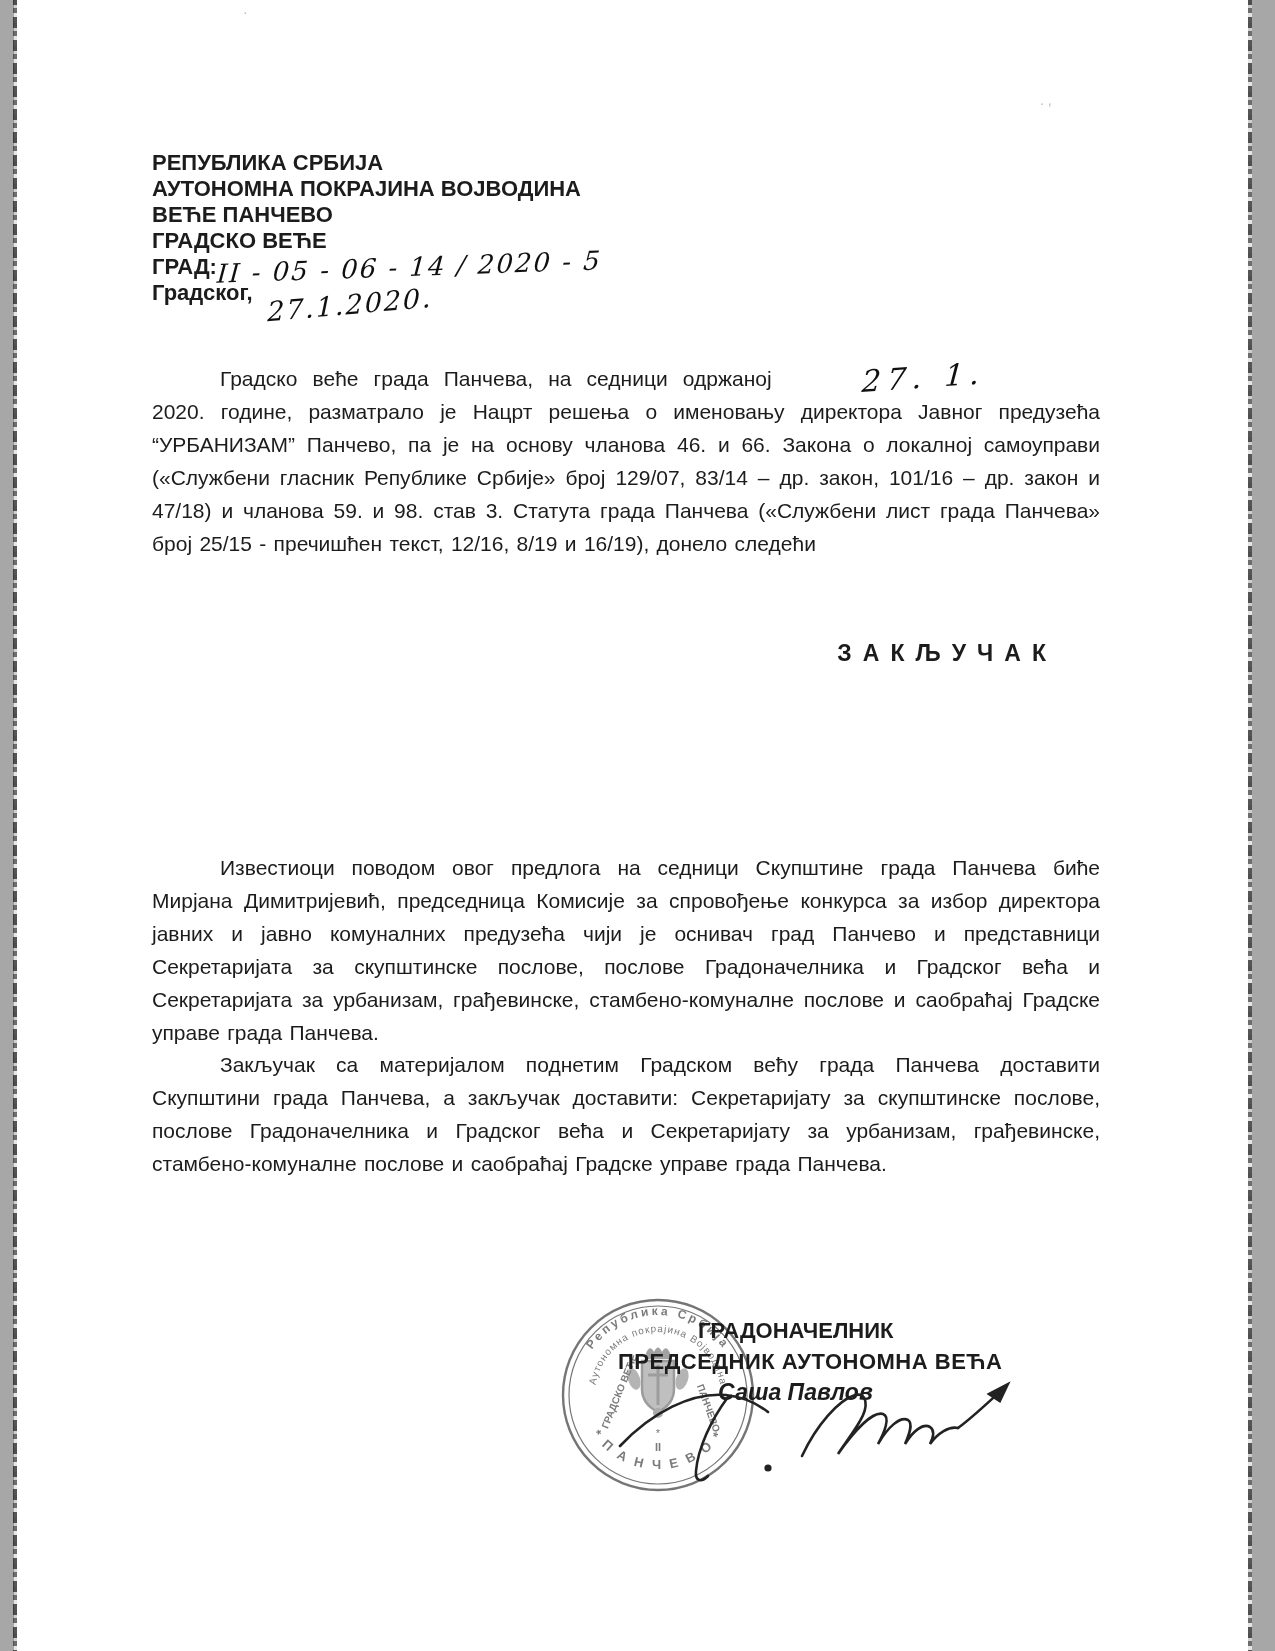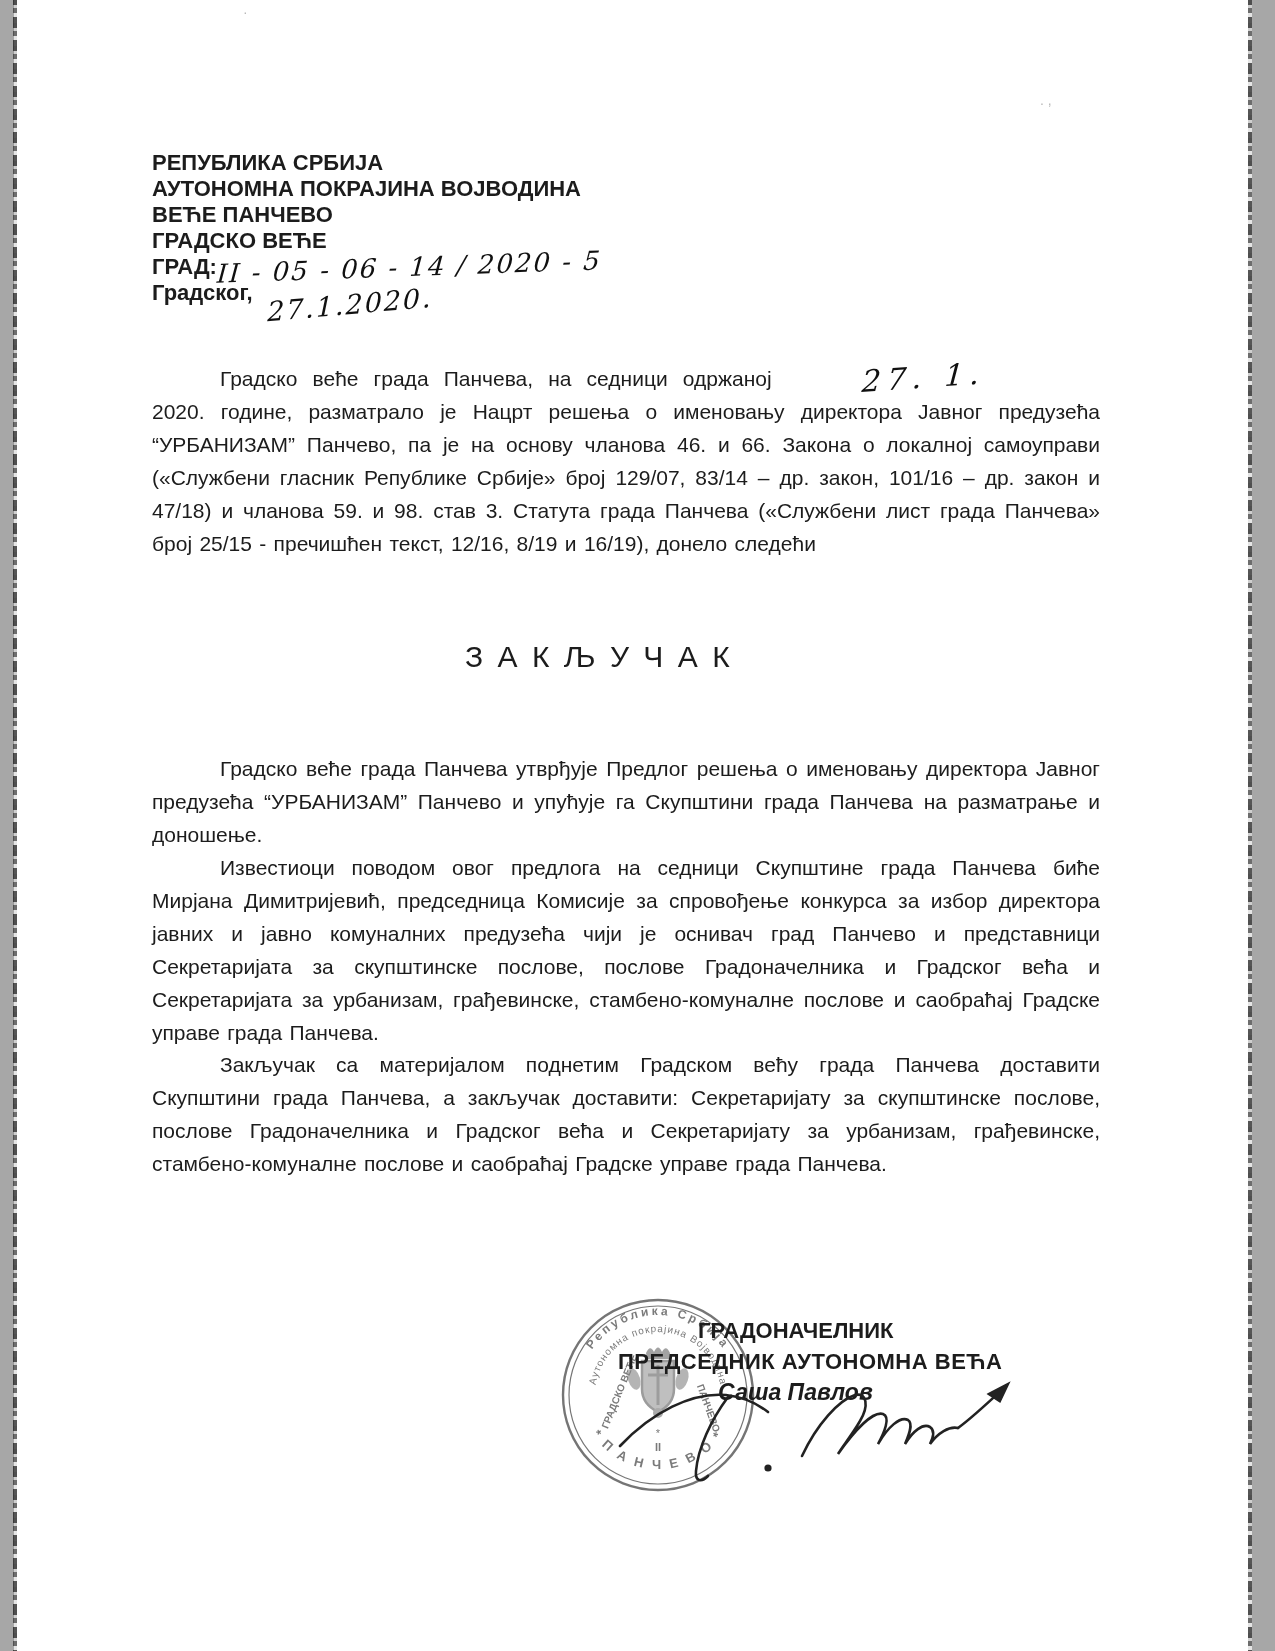--- a/index.html
+++ b/index.html
@@ -22,22 +22,22 @@
   .hdr{position:absolute;left:152px;top:150px;font-weight:bold;font-size:22px;line-height:26px;white-space:nowrap;}
   .hdr .row{height:26px;}
   .hand{font-family:"DejaVu Serif",serif;font-style:italic;font-weight:normal;color:#101010;}
   .hand-number{display:inline-block;font-size:26px;letter-spacing:2px;transform:rotate(-2deg) skewX(-6deg);vertical-align:-2px;}
   .hand-date-hdr{display:inline-block;font-size:27px;letter-spacing:2px;transform:rotate(-5deg) skewX(-6deg);margin-left:14px;vertical-align:-14px;}
   .hand-date-inline{display:inline-block;font-size:30px;line-height:1;letter-spacing:6px;transform:rotate(-4deg) skewX(-8deg);margin:0 115px 0 22px;vertical-align:-4px;}
 
   .para{position:absolute;left:152px;width:948px;font-size:21px;line-height:33px;
     text-align:justify;word-spacing:1.5px;}
   .para.indent{text-indent:68px;}
-  .doc-title{position:absolute;left:152px;width:905px;top:640px;text-align:center;
-    font-weight:normal;font-size:30px;letter-spacing:.48em;}
+  .doc-title{position:absolute;left:152px;width:905px;top:640px;text-align:right;
+    font-weight:bold;font-size:23px;letter-spacing:.48em;}
 
   .sig-block{position:absolute;left:618px;top:1315px;font-weight:bold;font-size:22px;line-height:31px;white-space:nowrap;}
   .sig-l1{margin-left:80px;}
   .sig-l2{margin-left:0;letter-spacing:.5px;}
   .sig-name{margin-left:100px;font-style:italic;font-size:23px;}
 
   .stamp{position:absolute;left:558px;top:1295px;opacity:.88;filter:blur(.3px);}
   .signature-svg{position:absolute;left:612px;top:1368px;}
 
   .artifact{position:absolute;color:#b9b9b9;font-size:14px;}
@@ -62,21 +62,20 @@
     <div class="row">ВЕЋЕ ПАНЧЕВО</div>
     <div class="row">ГРАДСКО ВЕЋЕ</div>
     <div class="row"><span>ГРАД:</span><span class="hand hand-number">II - 05 - 06 - 14 / 2020 - 5</span></div>
     <div class="row"><span>Градског,</span><span class="hand hand-date-hdr">27.1.2020.</span></div>
   </div>
 
   <div class="para indent" style="top:362px;"><span>Градско веће града Панчева, на седници одржаној</span><span class="hand hand-date-inline">27. 1.</span><span>2020. године, разматрало је Нацрт решења о именовању директора Јавног предузећа “УРБАНИЗАМ” Панчево, па је на основу чланова 46. и 66. Закона о локалној самоуправи («Службени гласник Републике Србије» број 129/07, 83/14 – др. закон, 101/16 – др. закон и 47/18) и чланова 59. и 98. став 3. Статута града Панчева («Службени лист града Панчева» број 25/15 - пречишћен текст, 12/16, 8/19 и 16/19), донело следећи</span></div>
 
   <div class="doc-title">ЗАКЉУЧАК</div>
 
-  <div class="para indent" style="top:752px;">Градско веће града Панчева утврђује Предлог решења о именовању директора Јавног предузећа “УРБАНИЗАМ” Панчево и упућује га Скупштини града Панчева на разматрање и доношење.</div>
   <div class="para indent" style="top:851px;">Известиоци поводом овог предлога на седници Скупштине града Панчева биће Мирјана Димитријевић, председница Комисије за спровођење конкурса за избор директора јавних и јавно комуналних предузећа чији је оснивач град Панчево и представници Секретаријата за скупштинске послове, послове Градоначелника и Градског већа и Секретаријата за урбанизам, грађевинске, стамбено-комуналне послове и саобраћај Градске управе града Панчева.</div>
   <div class="para indent" style="top:1048px;">Закључак са материјалом поднетим Градском већу града Панчева доставити Скупштини града Панчева, а закључак доставити: Секретаријату за скупштинске послове, послове Градоначелника и Градског већа и Секретаријату за урбанизам, грађевинске, стамбено-комуналне послове и саобраћај Градске управе града Панчева.</div>
 
   <svg class="stamp" width="200" height="205" viewBox="0 0 200 205">
     <defs>
       <path id="arcOuterTop" d="M 20 100 A 80 80 0 0 1 180 100"></path>
       <path id="arcInnerTop" d="M 37 100 A 63 63 0 0 1 163 100"></path>
       <path id="arcBottom" d="M 23 113 A 79 79 0 0 0 177 113"></path>
     </defs>
     <g stroke="#3c3c3c" fill="none" opacity="0.8">

